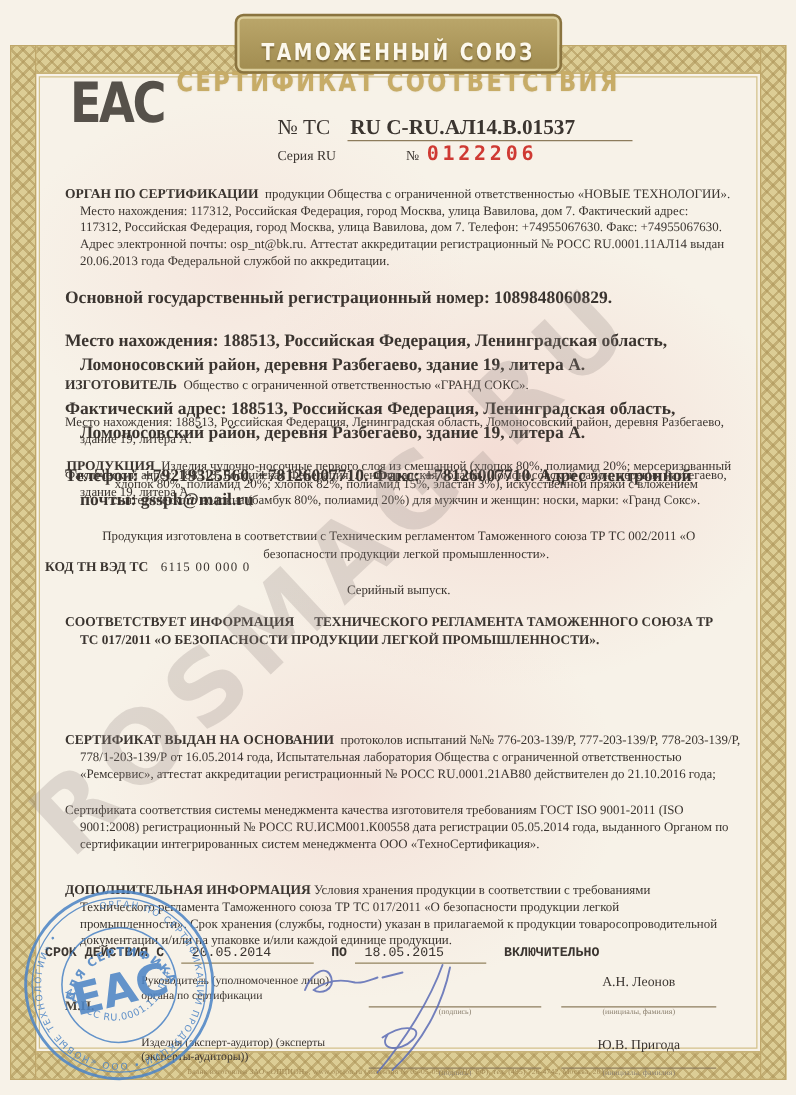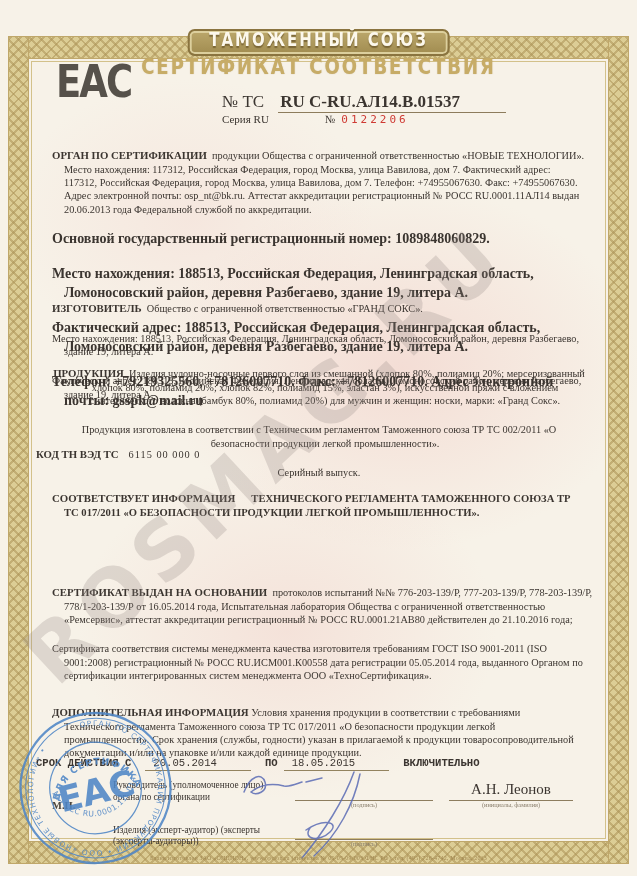--- a/index.html
+++ b/index.html
@@ -17,38 +17,38 @@
     background-image:
       repeating-linear-gradient(45deg, rgba(173,148,88,.55) 0 2px, rgba(0,0,0,0) 2px 7px),
       repeating-linear-gradient(-45deg, rgba(173,148,88,.55) 0 2px, rgba(0,0,0,0) 2px 7px);
     border:1px solid #bfa76a;box-sizing:border-box;}
   .band-top{left:8px;right:8px;top:36px;height:23px;}
   .band-bottom{left:8px;right:8px;bottom:12px;height:23px;}
   .band-left{left:8px;top:36px;bottom:12px;width:21px;}
   .band-right{right:8px;top:36px;bottom:12px;width:21px;}
   .innerline{position:absolute;left:31px;right:31px;top:61px;bottom:37px;border:1px solid #d3c18a;pointer-events:none;}
   
-  .plaque{position:absolute;top:29px;left:50%;transform:translateX(-50%);
+  .plaque{position:absolute;top:11px;left:50%;transform:translateX(-50%);
     background:linear-gradient(#bba76b,#a18c50);border:2px solid #8a743f;border-radius:7px;
-    box-shadow:inset 0 0 0 2px #dccf9d;padding:0 20px 5px;z-index:5;}
+    box-shadow:inset 0 0 0 2px #dccf9d;padding:20px 20px 5px;z-index:5;}
   .plaque span{display:inline-block;color:#fcf8ec;font-family:"DejaVu Sans",sans-serif;font-weight:bold;
     font-size:15px;letter-spacing:2px;transform:scaleY(1.25);text-shadow:0 1px 1px rgba(90,70,30,.6);white-space:nowrap;}
   
   .eac-top{position:absolute;left:56px;top:60px;font-family:"DejaVu Sans",sans-serif;font-weight:bold;
     font-size:37px;color:#56514a;letter-spacing:-2px;transform:scaleY(1.2);transform-origin:top left;line-height:1;}
   .doc-title{position:absolute;left:0;right:0;top:56px;text-align:center;}
   .doc-title span{display:inline-block;font-family:"DejaVu Sans",sans-serif;font-weight:bold;font-size:18px;
     letter-spacing:2px;color:#c7ac67;transform:scaleY(1.2);text-shadow:0 0 1px rgba(170,140,80,.5);white-space:nowrap;}
   .num-line{position:absolute;left:222px;top:92px;font-size:17px;}
   .num-line .lab{margin-right:14px;}
   .num-line .val{font-weight:bold;border-bottom:1px solid #8d7c5c;padding:0 46px 1px 2px;}
   .series-line{position:absolute;left:222px;top:113px;font-size:11px;}
   .series-line .ser{margin-right:56px;}
   .series-line .no{margin-right:6px;}
-  .series-line .red{color:#cf3a33;font-family:"DejaVu Sans Mono",monospace;font-weight:normal;font-size:11px;letter-spacing:3px;}
+  .series-line .red{color:#cf3a33;font-family:"DejaVu Sans Mono",monospace;font-weight:bold;font-size:16px;letter-spacing:3px;}
   
   .sec{position:absolute;left:36px;width:566px;font-size:10.3px;line-height:1.285;}
   .lbl{font-weight:bold;font-size:10.8px;}
   .hang{padding-left:12px;text-indent:-12px;margin:0;}
   .sec p{margin:16px;}
   .sm{font-size:14px;line-height:1.36;font-weight:bold;}
   .sec-organ{top:133px;}
   .sec-applicant{top:213px;width:574px;}
   .sec-applicant .name{font-size:9.6px;margin-left:10px;}
   .sec-manufacturer{top:286px;}
@@ -64,21 +64,21 @@
   .sec-validity .date{border-bottom:1px solid #93835f;padding:0 34px 1px 8px;}
   .sec-validity .gap{display:inline-block;width:14px;}
   
   .sig-block{position:absolute;left:113px;top:780px;width:428px;display:grid;
     grid-template-columns:166px 138px 124px;grid-column-gap:0;grid-row-gap:9px;font-size:9.3px;line-height:1.25;gap:16px;}
   .role{padding-right:6px;}
   .sigline{align-self:end;text-align:center;}
   .sigline .line{border-bottom:1px solid #8d7d5e;height:13px;}
   .cap{font-size:6.3px;color:#8a7f6d;text-align:center;}
   .namecell{align-self:end;text-align:center;}
-  .namecell .nm{font-size:15px;border-bottom:1px solid #8d7d5e;padding-bottom:1px;}
+  .namecell .nm{font-size:11px;border-bottom:1px solid #8d7d5e;padding-bottom:11px;}
   .mp{position:absolute;left:52px;top:800px;font-size:10.5px;font-weight:bold;color:#4a443c;z-index:1;}
   .stamp{position:absolute;left:18px;top:710px;z-index:2;opacity:.88;transform:rotate(-14deg);}
   .sig-ink{position:absolute;left:236px;top:770px;z-index:3;}
   
   .watermark{position:absolute;left:38px;top:622px;width:760px;transform:rotate(-43deg);transform-origin:0 50%;
     font-family:"DejaVu Sans",sans-serif;font-weight:bold;font-size:80px;letter-spacing:8px;
     color:rgba(146,136,130,.26);z-index:4;pointer-events:none;white-space:nowrap;}
   .footer{position:absolute;left:0;right:0;bottom:15px;text-align:center;font-size:6px;color:#a08752;
     z-index:6;letter-spacing:.2px;}
 </style>
@@ -192,20 +192,24 @@
     <div class="namecell">
       <div class="nm">А.Н. Леонов</div>
       <div class="cap">(инициалы, фамилия)</div>
     </div>
 
     <div class="role">Изделия (эксперт-аудитор) (эксперты (эксперты-аудиторы))</div>
     <div class="sigline">
       <div class="line"></div>
       <div class="cap">(подпись)</div>
     </div>
+    <div class="namecell">
+      <div class="nm">Ю.В. Пригода</div>
+      <div class="cap">(инициалы, фамилия)</div>
+    </div>
   </div>
 
   <div class="sig-ink">
     <svg width="200" height="95" viewBox="0 0 200 95">
       <g stroke="#5b6cb5" stroke-width="1.5" fill="none" opacity="0.85" stroke-linecap="round">
         <path d="M8,22 C14,6 26,2 29,12 C32,22 20,26 15,22 C24,15 36,13 48,16 C54,17 60,14 66,12"></path>
         <path d="M70,12 L86,8"></path>
         <path d="M118,2 C108,30 88,62 66,88"></path>
         <path d="M124,4 C118,34 102,64 78,86"></path>
         <path d="M70,60 C88,48 104,52 94,62 C84,72 66,70 74,58"></path>

